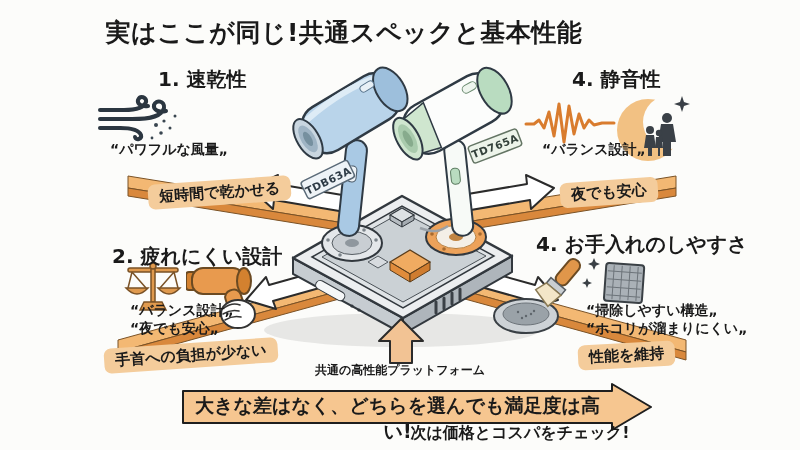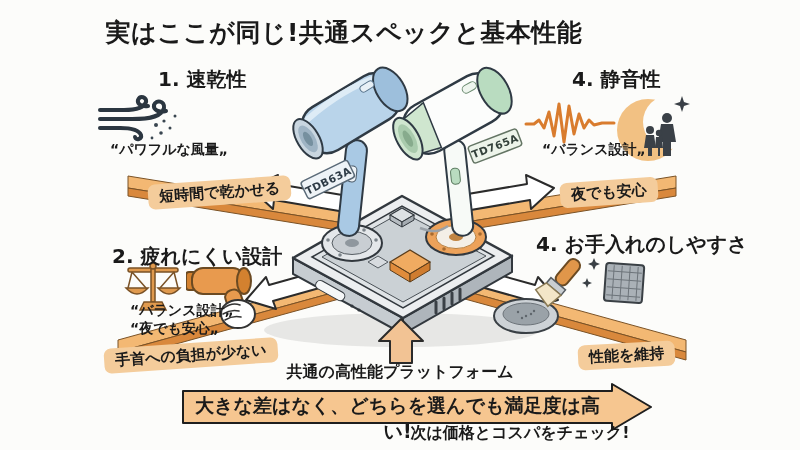--- a/index.html
+++ b/index.html
@@ -16,21 +16,21 @@
   }
   .sec-heading{font-size:20px;font-weight:700;z-index:3;white-space:nowrap;}
   .quotes{font-size:14px;font-weight:800;line-height:1.32;z-index:3;white-space:nowrap;margin-left:18px;}
   .pill{
     background:var(--pill-peach,#f4cc9b);
     font-size:15px;font-weight:800;padding:3px 11px;border-radius:7px;
     white-space:nowrap;z-index:3;
   }
   .platform-label{
     top:362px;left:190px;width:420px;text-align:center;
-    font-size:16px;font-weight:800;z-index:3;
+    font-size:12px;font-weight:800;z-index:3;
   }
   .conclusion-text{
     top:393px;left:185px;width:425px;text-align:center;
     font-size:19px;font-weight:800;z-index:3;
   }
   .next-step{
     top:423px;left:408px;width:224px;text-align:center;
     font-size:16px;font-weight:800;z-index:3;
   }
   .icon-svg{z-index:2;}
@@ -272,19 +272,23 @@
           <line x1="117" y1="28" x2="151" y2="28"></line>
         <line x1="117" y1="36" x2="151" y2="36"></line>
           <line x1="117" y1="44" x2="151" y2="44"></line>
       </g>
     </g>
     <g fill="#3a4045">
       <path d="M104 6 L105.8 10.2 L110 12 L105.8 13.8 L104 18 L102.2 13.8 L98 12 L102.2 10.2 Z"></path>
       <path d="M97 26 L98.4 29.6 L102 31 L98.4 32.4 L97 36 L95.6 32.4 L92 31 L95.6 29.6 Z"></path>
     </g>
   </svg>
+  <div class="abs quotes" style="left:568px;top:301px;">
+    <div>“掃除しやすい構造„</div>
+    <div>“ホコリが溜まりにくい„</div>
+  </div>
   <div class="abs pill" style="left:578px;top:343px;transform:rotate(-3deg);">性能を維持</div>
 
   <div class="abs platform-label">共通の高性能プラットフォーム</div>
   <div class="abs next-step">次は価格とコスパをチェック!</div>
   <div class="abs conclusion-text">大きな差はなく、どちらを選んでも満足度は高い!</div>
 
 </div>
 
 </body></html>

